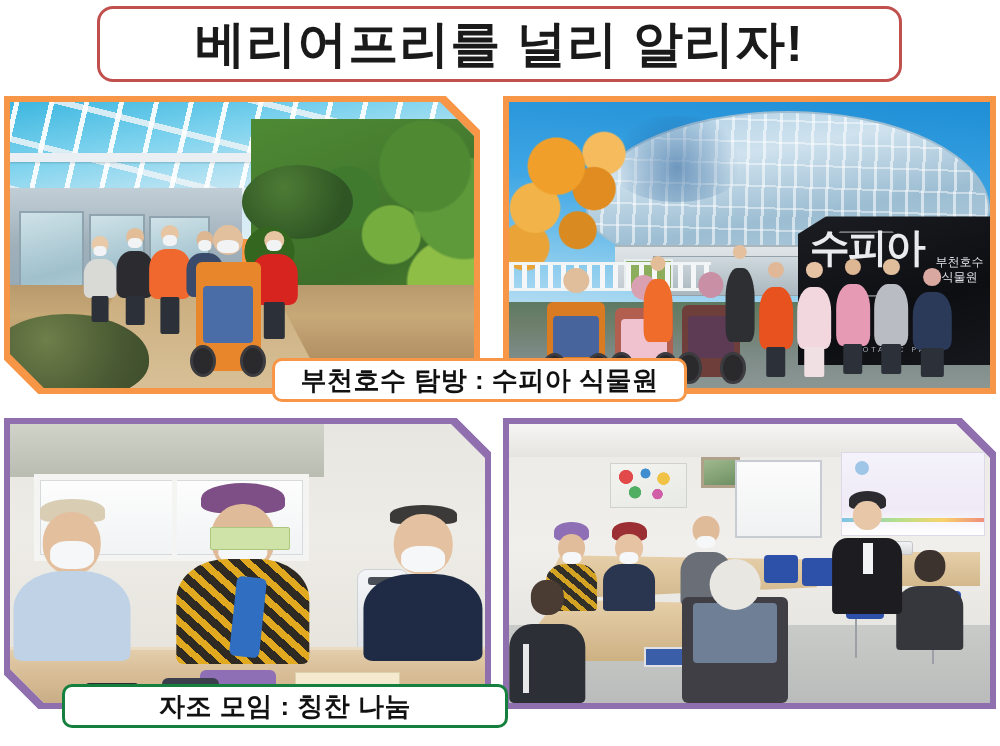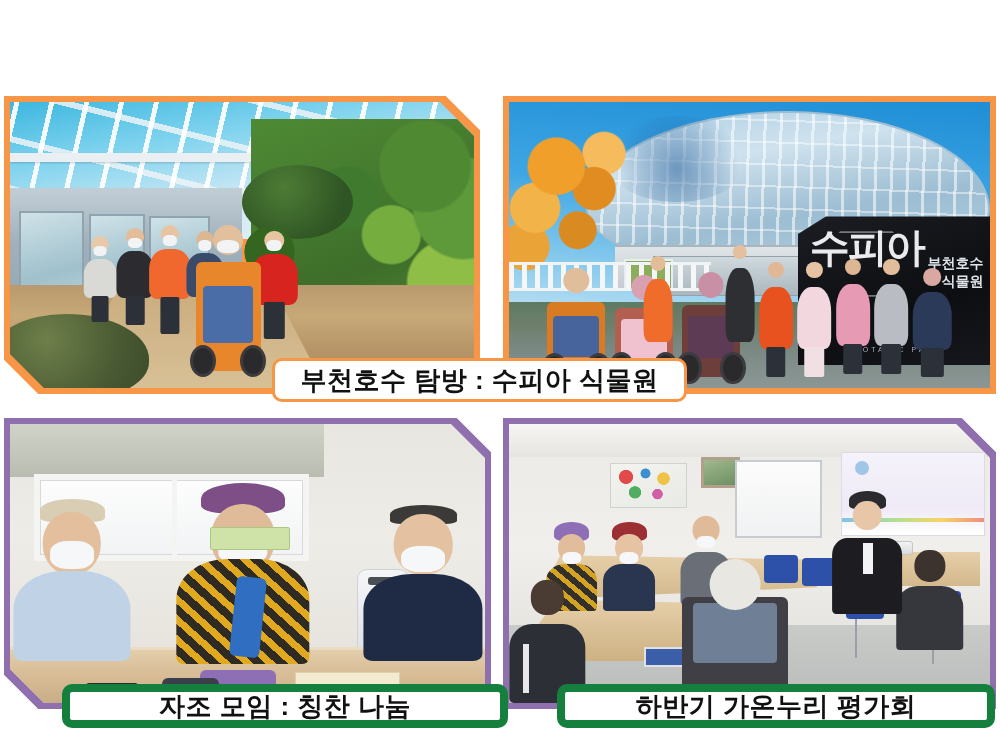--- a/index.html
+++ b/index.html
@@ -194,22 +194,22 @@
     -webkit-clip-path: polygon(14% 0, 100% 0, 100% 100%, 0 100%, 0 12%);
     clip-path: polygon(14% 0, 100% 0, 100% 100%, 0 100%, 0 12%);
     color: #e9edf2;
     overflow: hidden;
   }
   .p2-sign .big {
     position: absolute; left: 6%; top: 8%; font-size: 40px; font-weight: 700;
     color: #f2f4f7; letter-spacing: -2px; line-height: .95; opacity: .96;
   }
   .p2-sign .sub {
-    position: absolute; right: 8%; top: 26%; font-size: 14px; font-weight: 700;
-    color: #dfe4ea; line-height: 1.25; text-align: right;
+    position: absolute; right: 8%; top: 26%; font-size: 12px; font-weight: 400;
+    color: #dfe4ea; line-height: 1.25; text-align: center;
   }
   .p2-sign .eng {
     position: absolute; left: 0; bottom: 8%; width: 100%; text-align: center;
     font-size: 7px; letter-spacing: 3px; color: #aab2bc;
   }
   .p2-sign .hexline {
     position: absolute; left: 8%; top: 10%; width: 52%; height: 44%;
     border: 2px solid rgba(230,235,240,.45);
     -webkit-clip-path: polygon(25% 0, 75% 0, 100% 50%, 75% 100%, 25% 100%, 0 50%);
     clip-path: polygon(25% 0, 75% 0, 100% 50%, 75% 100%, 25% 100%, 0 50%);
@@ -361,27 +361,30 @@
     justify-content: center;
   }
   .caption span {
     font-size: 26px;
     font-weight: 700;
     color: #111111;
     white-space: nowrap;
     letter-spacing: .5px;
   }
   .cap-orange { border: 3px solid #f79646; border-radius: 10px; }
-  .cap-purple { border: 8px solid #15803d; border-radius: 10px; align-items: center; }
+  .cap-purple { border: 3px solid #15803d; border-radius: 10px; align-items: center; }
 </style>
 </head>
 <body>
 
 <div class="slide">
 
+  <div class="title-box">
+    <div class="title-text">베리어프리를 널리 알리자!</div>
+  </div>
 
   <div class="photo snip-tr-bl" style="left:4px; top:96px; width:476px; height:298px;">
     <div class="frame frame-orange snip-tr-bl">
       <div class="inner snip-tr-bl">
         <div class="p1-sky"></div>
         <div class="p1-truss"></div>
         <div class="p1-beam" style="top:18%;"></div>
         <div class="p1-beam" style="top:30%; height:7px;"></div>
         <div class="p1-building"></div>
         <div class="p1-glassdoor" style="left:2%; top:38%; width:14%; height:36%;"></div>
@@ -634,17 +637,14 @@
   </div>
 
   <div class="caption cap-orange" style="left:272px; top:358px; width:415px; height:44px;">
     <span>부천호수 탐방 : 수피아 식물원</span>
   </div>
 
   <div class="caption cap-purple" style="left:62px; top:684px; width:446px; height:44px;">
     <span>자조 모임 : 칭찬 나눔</span>
   </div>
 
-  <div class="caption cap-purple" style="left:557px; top:684px; width:438px; height:44px;">
-    <span>하반기 가온누리 평가회</span>
-  </div>
 
 </div>
 
 </body></html>

